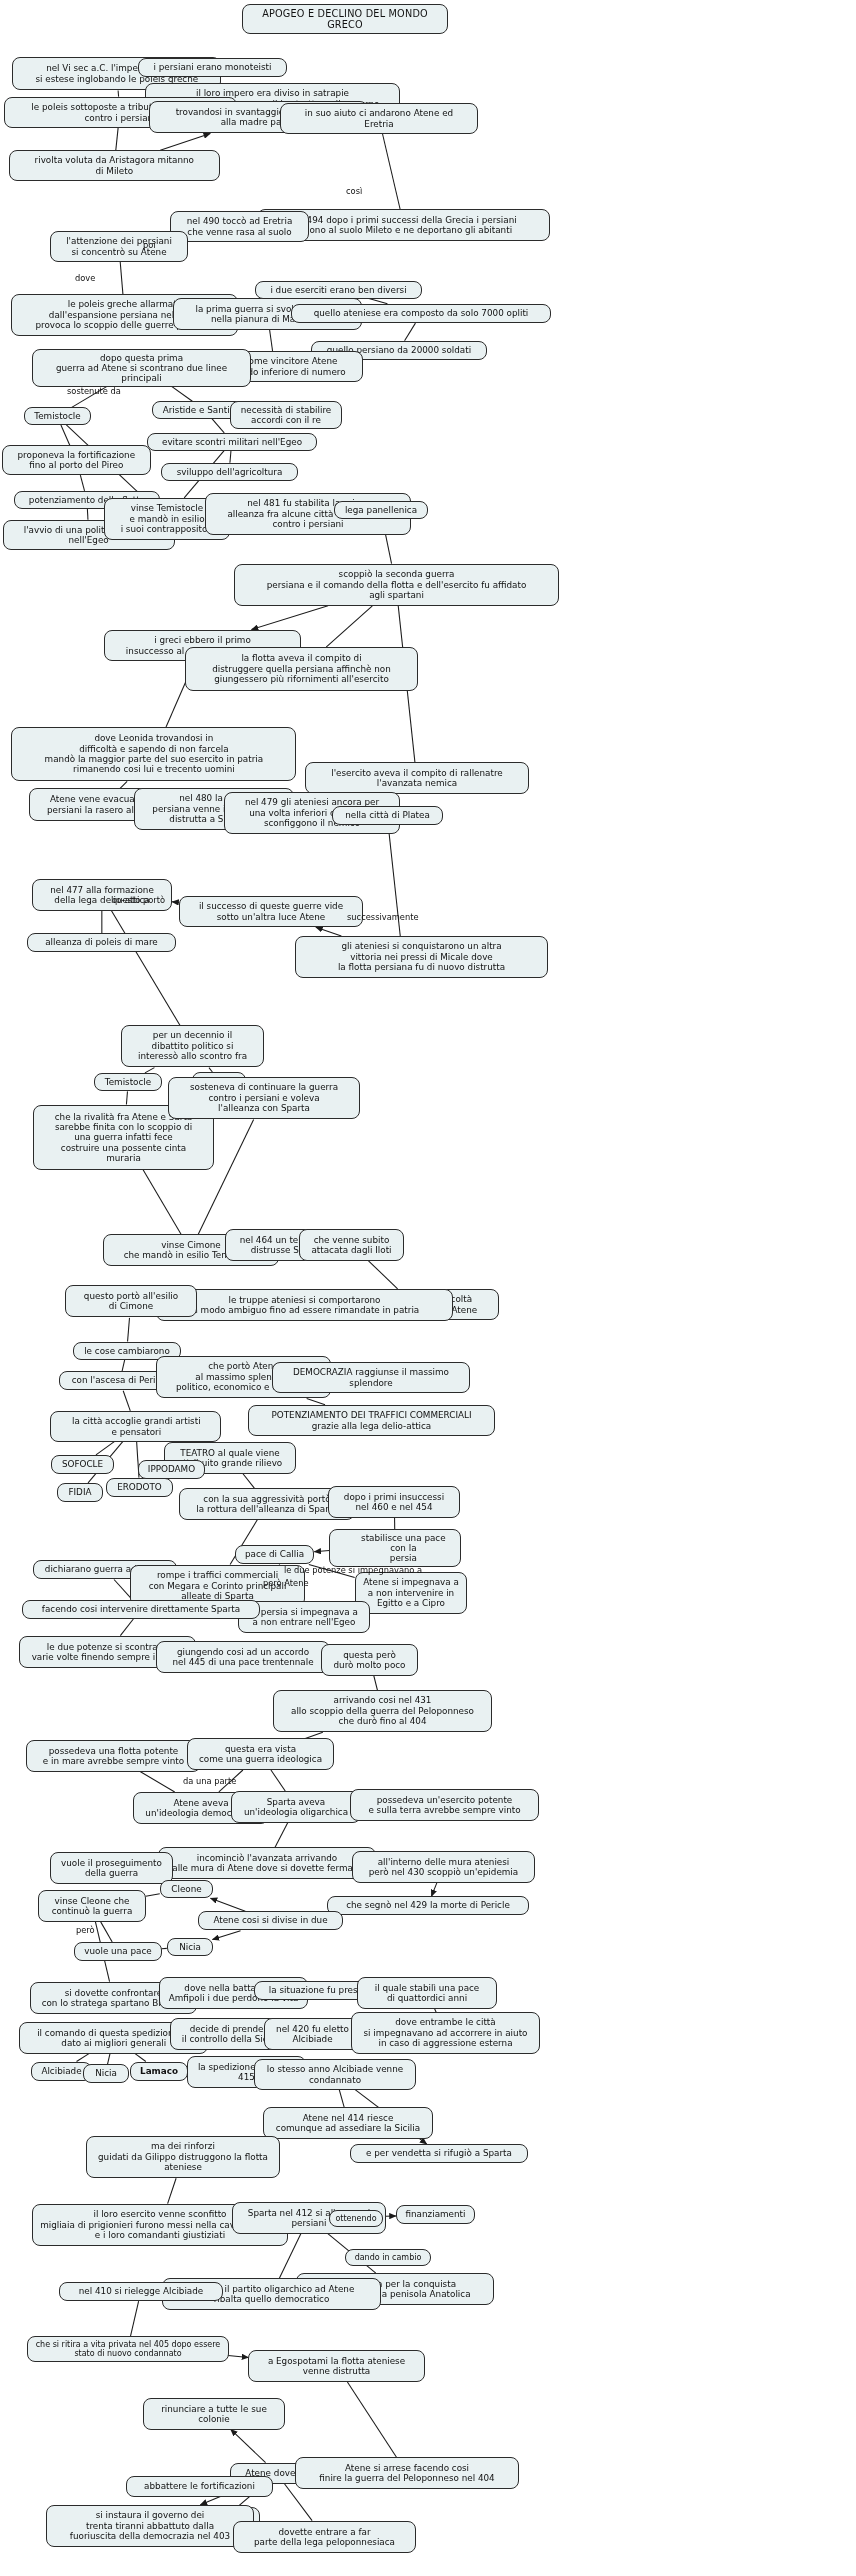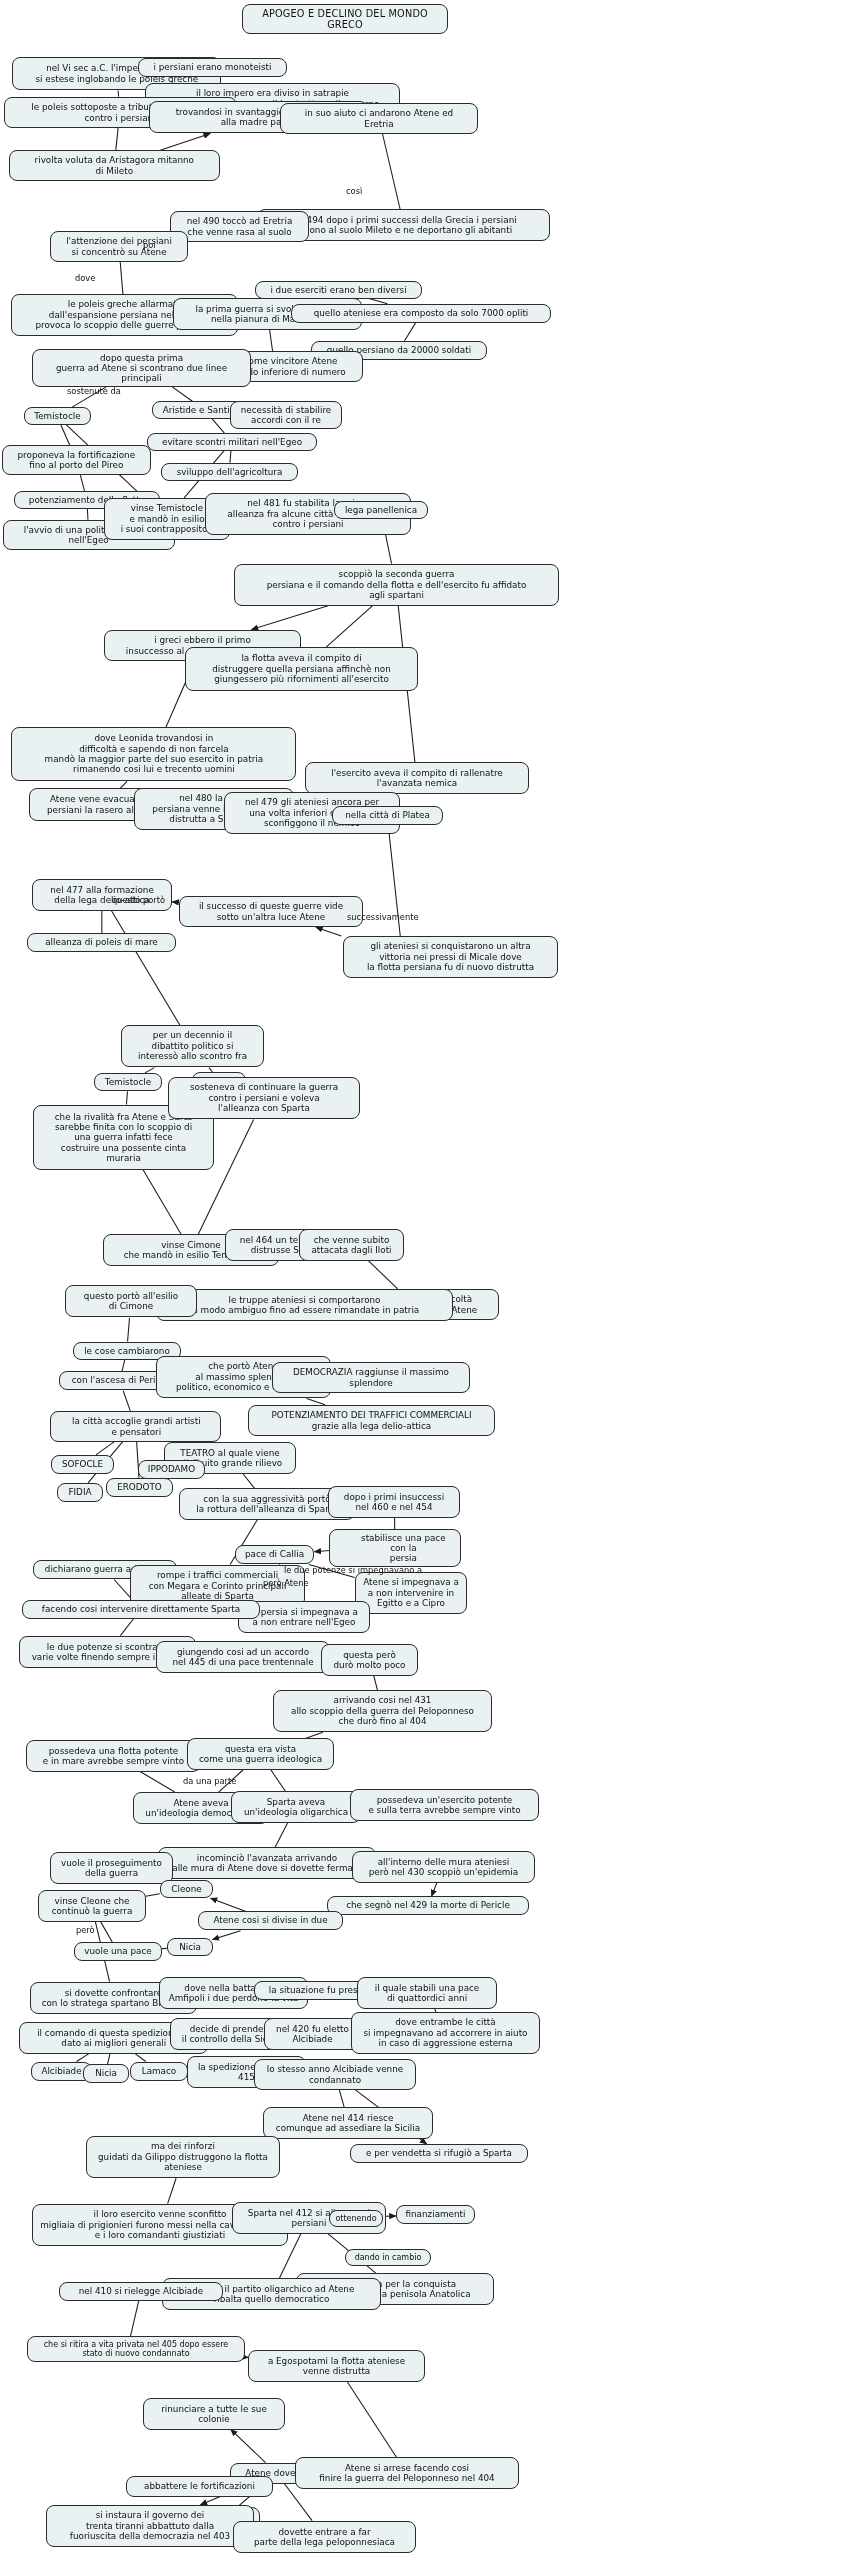--- a/index.html
+++ b/index.html
@@ -260,21 +260,21 @@
 distrutta a Salamina</div>
       <div class="node" style="left: 224px; top: 792px; width: 176px; min-height: 42px; font-size: 8.8px; background: rgb(233, 241, 242); border-color: rgb(43, 43, 43); color: rgb(17, 17, 17);">nel 479 gli ateniesi ancora per
 una volta inferiori di numero
 sconfiggono il nemico</div>
       <div class="node" style="left: 332px; top: 806px; width: 111px; min-height: 19.3px; font-size: 8.8px; background: rgb(233, 241, 242); border-color: rgb(43, 43, 43); color: rgb(17, 17, 17);">nella città di Platea</div>
       <div class="node" style="left: 32px; top: 879px; width: 140px; min-height: 32px; font-size: 8.8px; background: rgb(233, 241, 242); border-color: rgb(43, 43, 43); color: rgb(17, 17, 17);">nel 477 alla formazione
 della lega delio-attica</div>
       <div class="node" style="left: 27px; top: 933px; width: 149px; min-height: 19.3px; font-size: 8.8px; background: rgb(233, 241, 242); border-color: rgb(43, 43, 43); color: rgb(17, 17, 17);">alleanza di poleis di mare</div>
       <div class="node" style="left: 179px; top: 896px; width: 184px; min-height: 31px; font-size: 8.8px; background: rgb(233, 241, 242); border-color: rgb(43, 43, 43); color: rgb(17, 17, 17);">il successo di queste guerre vide
 sotto un'altra luce Atene</div>
-      <div class="node" style="left: 295px; top: 936px; width: 215px; min-height: 42px; font-size: 8.8px; background: rgb(233, 241, 242); border-color: rgb(43, 43, 43); color: rgb(17, 17, 17); margin-left: 48px;">gli ateniesi si conquistarono un altra
+      <div class="node" style="left: 295px; top: 936px; width: 253px; min-height: 42px; font-size: 8.8px; background: rgb(233, 241, 242); border-color: rgb(43, 43, 43); color: rgb(17, 17, 17);">gli ateniesi si conquistarono un altra
 vittoria nei pressi di Micale dove
 la flotta persiana fu di nuovo distrutta</div>
       <div class="node" style="left: 121px; top: 1025px; width: 143px; min-height: 42px; font-size: 8.8px; background: rgb(233, 241, 242); border-color: rgb(43, 43, 43); color: rgb(17, 17, 17);">per un decennio il
 dibattito politico si
 interessò allo scontro fra</div>
       <div class="node" style="left: 94px; top: 1073px; width: 68px; min-height: 18.4px; font-size: 8.8px; background: rgb(233, 241, 242); border-color: rgb(43, 43, 43); color: rgb(17, 17, 17);">Temistocle</div>
       <div class="node" style="left: 192px; top: 1072px; width: 54px; min-height: 18.4px; font-size: 8.8px; background: rgb(233, 241, 242); border-color: rgb(43, 43, 43); color: rgb(17, 17, 17);">Cimone</div>
       <div class="node" style="left: 33px; top: 1105px; width: 181px; min-height: 65px; font-size: 8.8px; background: rgb(233, 241, 242); border-color: rgb(43, 43, 43); color: rgb(17, 17, 17);">che la rivalità fra Atene e Sarta
 sarebbe finita con lo scoppio di
 una guerra infatti fece
@@ -372,21 +372,21 @@
 dato ai migliori generali</div>
       <div class="node" style="left: 170px; top: 2018px; width: 122px; min-height: 32px; font-size: 8.8px; background: rgb(233, 241, 242); border-color: rgb(43, 43, 43); color: rgb(17, 17, 17);">decide di prendere
 il controllo della Sicilia</div>
       <div class="node" style="left: 264px; top: 2018px; width: 97px; min-height: 32px; font-size: 8.8px; background: rgb(233, 241, 242); border-color: rgb(43, 43, 43); color: rgb(17, 17, 17);">nel 420 fu eletto
 Alcibiade</div>
       <div class="node" style="left: 351px; top: 2012px; width: 189px; min-height: 42px; font-size: 8.8px; background: rgb(233, 241, 242); border-color: rgb(43, 43, 43); color: rgb(17, 17, 17);">dove entrambe le città
 si impegnavano ad accorrere in aiuto
 in caso di aggressione esterna</div>
       <div class="node" style="left: 31px; top: 2062px; width: 61px; min-height: 19.3px; font-size: 8.8px; background: rgb(233, 241, 242); border-color: rgb(43, 43, 43); color: rgb(17, 17, 17);">Alcibiade</div>
       <div class="node" style="left: 83px; top: 2064px; width: 46px; min-height: 19.3px; font-size: 8.8px; background: rgb(233, 241, 242); border-color: rgb(43, 43, 43); color: rgb(17, 17, 17);">Nicia</div>
-      <div class="node" style="left: 130px; top: 2062px; width: 58px; min-height: 19.3px; font-size: 8.8px; background: rgb(233, 241, 242); border-color: rgb(43, 43, 43); color: rgb(17, 17, 17);">Lamaco</div>
+      <div class="node" style="left: 130px; top: 2062px; width: 58px; min-height: 19.3px; font-size: 8.8px; background: rgb(233, 241, 242); border-color: rgb(43, 43, 43); color: rgb(17, 17, 17); font-weight: bold;">Lamaco</div>
       <div class="node" style="left: 187px; top: 2056px; width: 119px; min-height: 32px; font-size: 8.8px; background: rgb(233, 241, 242); border-color: rgb(43, 43, 43); color: rgb(17, 17, 17);">la spedizione partì nel
 415</div>
       <div class="node" style="left: 254px; top: 2059px; width: 162px; min-height: 31px; font-size: 8.8px; background: rgb(233, 241, 242); border-color: rgb(43, 43, 43); color: rgb(17, 17, 17);">lo stesso anno Alcibiade venne
 condannato</div>
       <div class="node" style="left: 263px; top: 2107px; width: 170px; min-height: 32px; font-size: 8.8px; background: rgb(233, 241, 242); border-color: rgb(43, 43, 43); color: rgb(17, 17, 17);">Atene nel 414 riesce
 comunque ad assediare la Sicilia</div>
       <div class="node" style="left: 350px; top: 2144px; width: 178px; min-height: 19.3px; font-size: 8.8px; background: rgb(233, 241, 242); border-color: rgb(43, 43, 43); color: rgb(17, 17, 17);">e per vendetta si rifugiò a Sparta</div>
       <div class="node" style="left: 86px; top: 2136px; width: 194px; min-height: 42px; font-size: 8.8px; background: rgb(233, 241, 242); border-color: rgb(43, 43, 43); color: rgb(17, 17, 17);">ma dei rinforzi
 guidati da Gilippo distruggono la flotta
 ateniese</div>
@@ -396,21 +396,21 @@
       <div class="node" style="left: 232px; top: 2202px; width: 154px; min-height: 32px; font-size: 8.8px; background: rgb(233, 241, 242); border-color: rgb(43, 43, 43); color: rgb(17, 17, 17);">Sparta nel 412 si allea con i
 persiani</div>
       <div class="node" style="left: 329px; top: 2210px; width: 54px; min-height: 14px; font-size: 8px; background: rgb(233, 241, 242); border-color: rgb(43, 43, 43); color: rgb(17, 17, 17);">ottenendo</div>
       <div class="node" style="left: 396px; top: 2205px; width: 79px; min-height: 19.3px; font-size: 8.8px; background: rgb(233, 241, 242); border-color: rgb(43, 43, 43); color: rgb(17, 17, 17);">finanziamenti</div>
       <div class="node" style="left: 345px; top: 2249px; width: 86px; min-height: 14px; font-size: 8px; background: rgb(233, 241, 242); border-color: rgb(43, 43, 43); color: rgb(17, 17, 17);">dando in cambio</div>
       <div class="node" style="left: 296px; top: 2273px; width: 198px; min-height: 32px; font-size: 8.8px; background: rgb(233, 241, 242); border-color: rgb(43, 43, 43); color: rgb(17, 17, 17);">il via libera per la conquista
 delle città della penisola Anatolica</div>
       <div class="node" style="left: 162px; top: 2278px; width: 219px; min-height: 32px; font-size: 8.8px; background: rgb(233, 241, 242); border-color: rgb(43, 43, 43); color: rgb(17, 17, 17);">nel 411 il partito oligarchico ad Atene
 ribalta quello democratico</div>
       <div class="node" style="left: 59px; top: 2282px; width: 164px; min-height: 19.3px; font-size: 8.8px; background: rgb(233, 241, 242); border-color: rgb(43, 43, 43); color: rgb(17, 17, 17);">nel 410 si rielegge Alcibiade</div>
-      <div class="node" style="left: 27px; top: 2336px; width: 218px; min-height: 19.3px; font-size: 8px; background: rgb(233, 241, 242); border-color: rgb(43, 43, 43); color: rgb(17, 17, 17);">che si ritira a vita privata nel 405 dopo essere stato di nuovo condannato</div>
+      <div class="node" style="left: 27px; top: 2336px; width: 202px; min-height: 19.3px; font-size: 8px; background: rgb(233, 241, 242); border-color: rgb(43, 43, 43); color: rgb(17, 17, 17);">che si ritira a vita privata nel 405 dopo essere stato di nuovo condannato</div>
       <div class="node" style="left: 248px; top: 2350px; width: 177px; min-height: 32px; font-size: 8.8px; background: rgb(233, 241, 242); border-color: rgb(43, 43, 43); color: rgb(17, 17, 17);">a Egospotami la flotta ateniese
 venne distrutta</div>
       <div class="node" style="left: 143px; top: 2398px; width: 142px; min-height: 32px; font-size: 8.8px; background: rgb(233, 241, 242); border-color: rgb(43, 43, 43); color: rgb(17, 17, 17);">rinunciare a tutte le sue
 colonie</div>
       <div class="node" style="left: 230px; top: 2463px; width: 93px; min-height: 21px; font-size: 8.8px; background: rgb(233, 241, 242); border-color: rgb(43, 43, 43); color: rgb(17, 17, 17);">Atene dovette</div>
       <div class="node" style="left: 295px; top: 2457px; width: 224px; min-height: 32px; font-size: 8.8px; background: rgb(233, 241, 242); border-color: rgb(43, 43, 43); color: rgb(17, 17, 17);">Atene si arrese facendo cosi
 finire la guerra del Peloponneso nel 404</div>
       <div class="node" style="left: 126px; top: 2476px; width: 147px; min-height: 21px; font-size: 8.8px; background: rgb(233, 241, 242); border-color: rgb(43, 43, 43); color: rgb(17, 17, 17);">abbattere le fortificazioni</div>
       <div class="node" style="left: 179px; top: 2507px; width: 81px; min-height: 32px; font-size: 8.8px; background: rgb(233, 241, 242); border-color: rgb(43, 43, 43); color: rgb(17, 17, 17);">la loro flotta
 fu ridotta</div>

